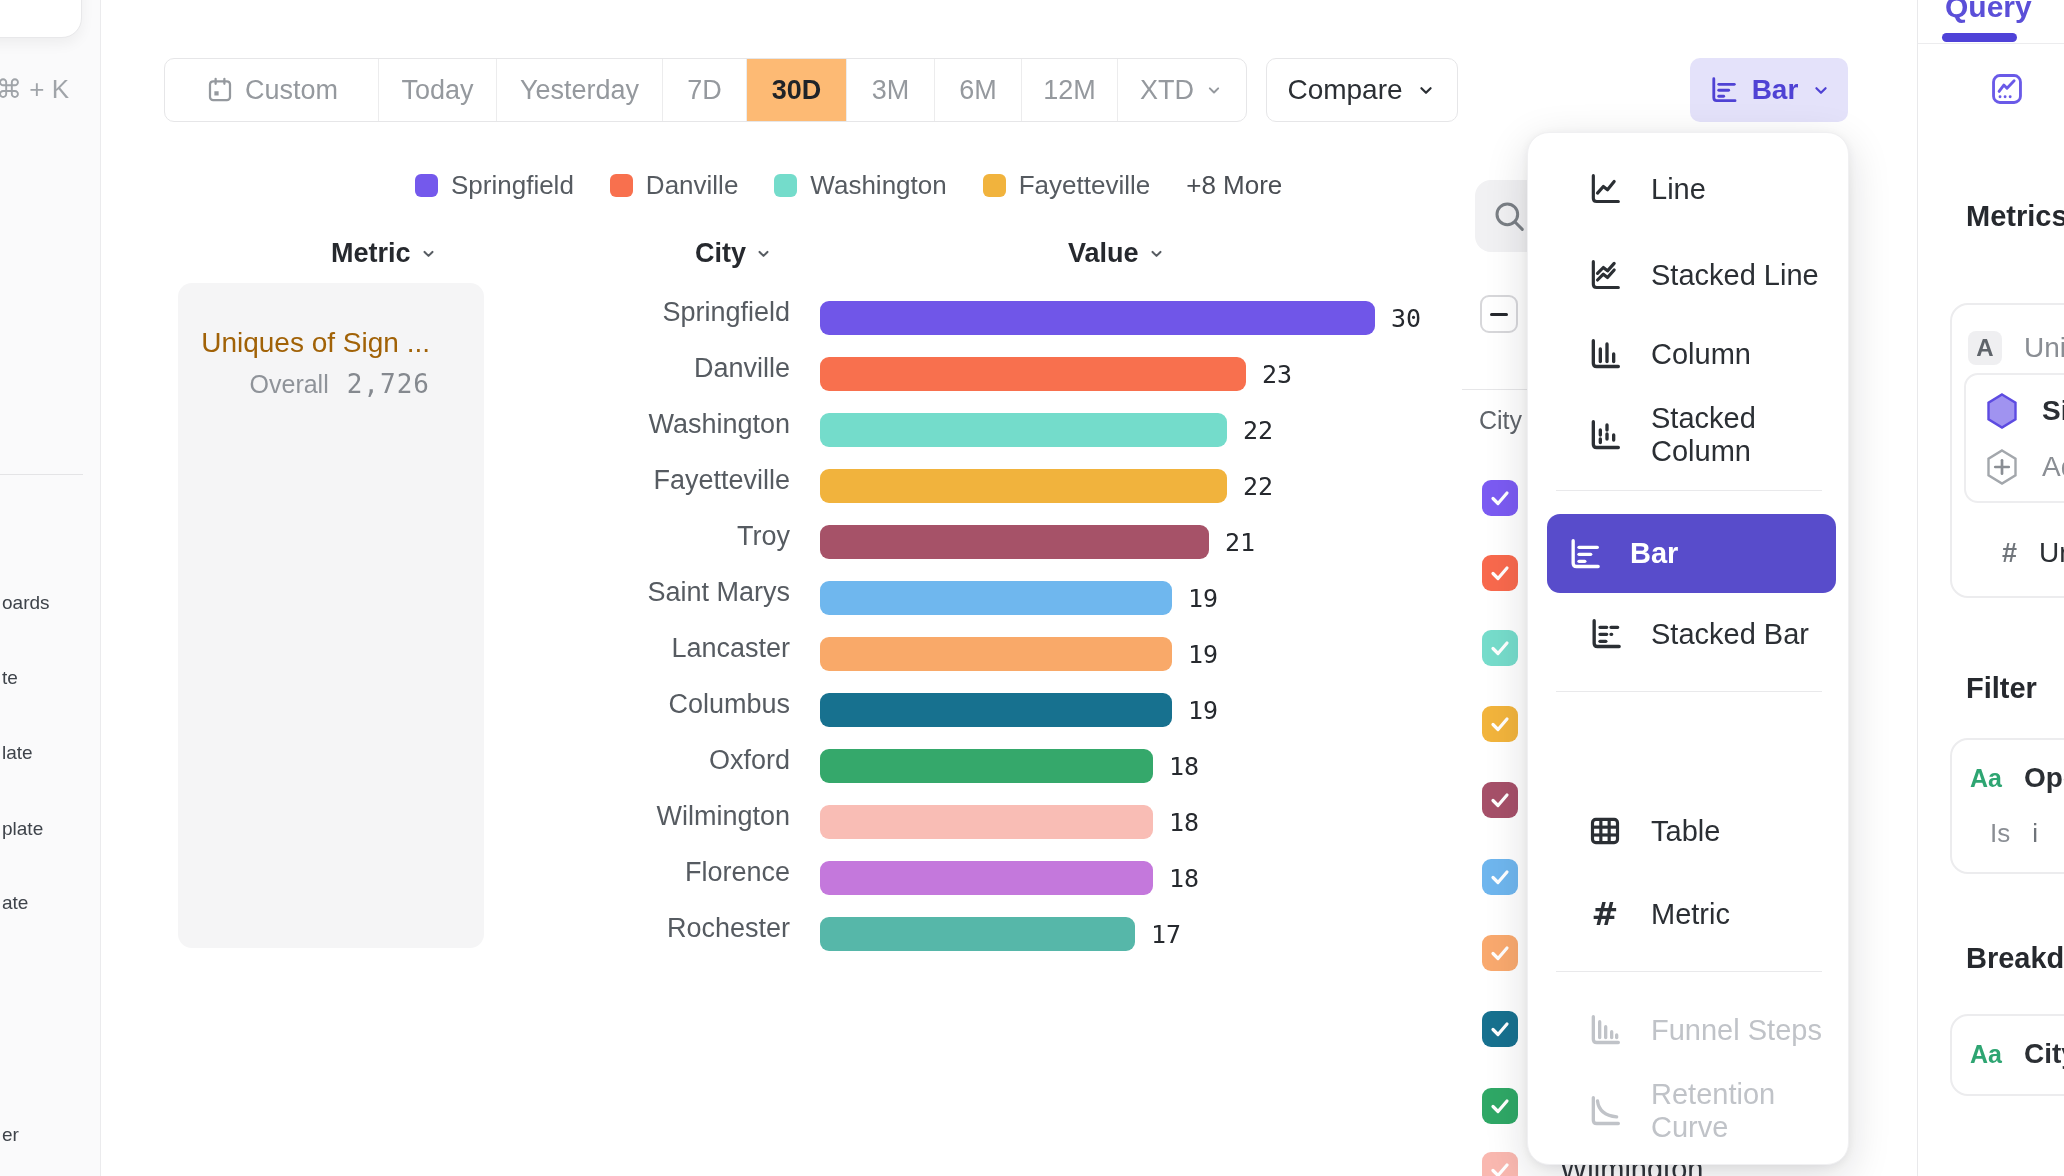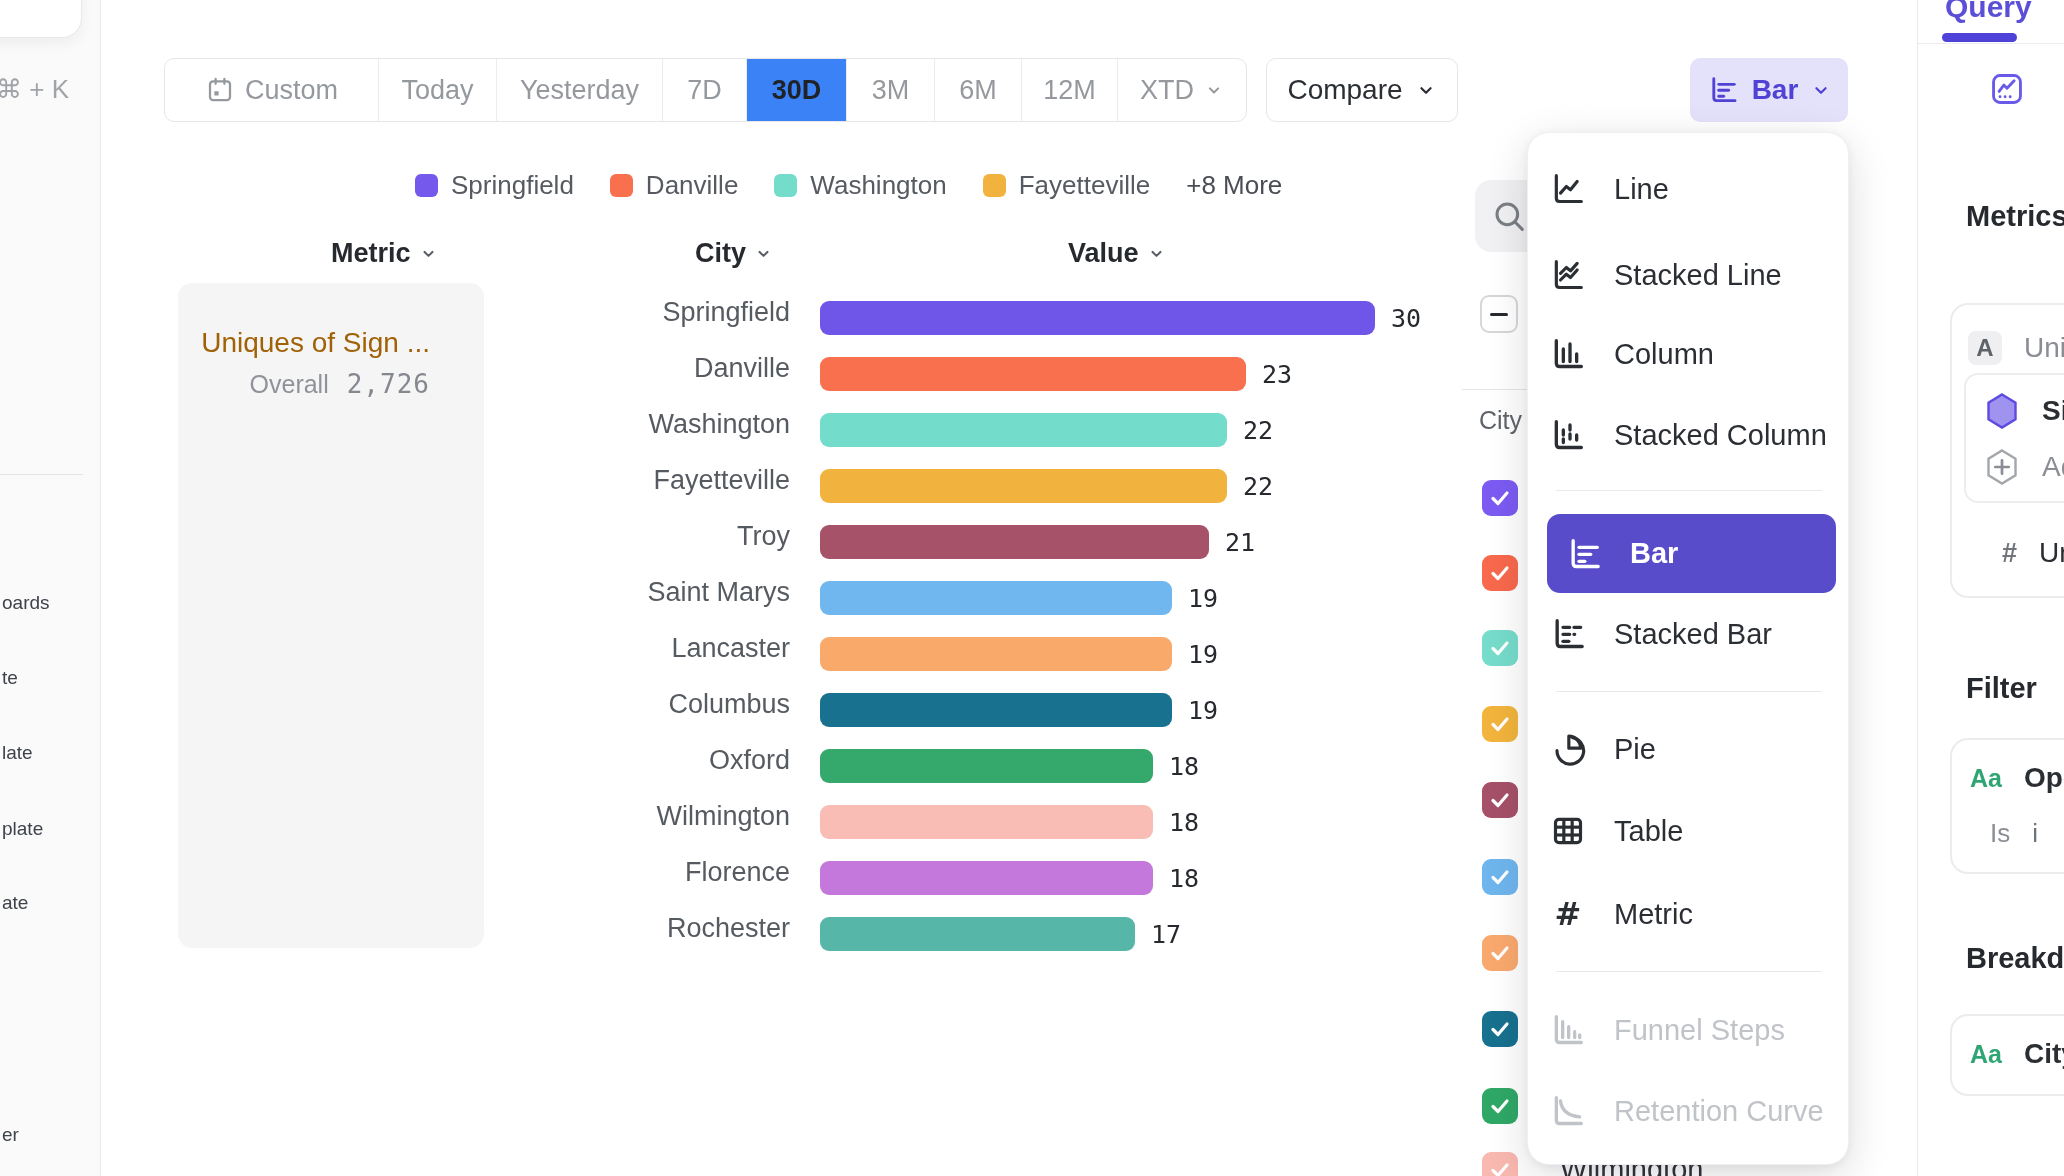--- a/index.html
+++ b/index.html
@@ -11,21 +11,21 @@
   .left-rail { position:absolute; left:0; top:0; width:101px; height:1176px; background:#FAFAFB; border-right:1px solid #EBEBED; z-index:5; }
   .rail-card { position:absolute; left:-62px; top:-64px; width:144px; height:102px; background:#fff; border:1px solid #E8E8EA; border-radius:20px; box-shadow:0 6px 14px rgba(0,0,0,.05); }
   .rail-shortcut { position:absolute; left:-4px; top:74px; color:#A0A4A9; font-size:26px; white-space:nowrap; }
   .rail-divider { position:absolute; left:0; top:474px; width:83px; height:1px; background:#E4E4E6; }
   .rail-item { position:absolute; left:2px; color:#3E434A; font-size:19px; white-space:nowrap; }
 
   
   .range-group { position:absolute; left:164px; top:58px; height:64px; display:flex; background:#fff; border:1px solid #E6E6E8; border-radius:10px; overflow:hidden; z-index:4; }
   .seg { display:flex; align-items:center; justify-content:center; gap:10px; color:#95999E; font-size:27px; border-left:1px solid #ECECED; cursor:pointer; white-space:nowrap; }
   .seg:first-child { border-left:none; }
-  .seg.selected { background:#3b82f6; color:#1F2328; font-weight:600; }
+  .seg.selected { background:#fdba74; color:#1F2328; font-weight:600; }
   .btn { position:absolute; top:58px; height:64px; display:flex; align-items:center; justify-content:center; gap:12px; border-radius:10px; cursor:pointer; z-index:4; }
   .compare-btn { left:1266px; width:192px; border:1px solid #E6E6E8; background:#fff; color:#2B2F34; font-size:28px; font-weight:500; }
   .charttype-btn { left:1690px; width:158px; background:#E4E2FA; color:#4F42D4; font-size:28px; font-weight:600; }
 
   
   .legend { position:absolute; left:415px; top:170px; display:flex; align-items:center; gap:36px; z-index:3; }
   .legend-item { display:flex; align-items:center; gap:13px; cursor:pointer; }
   .swatch { width:23px; height:23px; border-radius:6px; }
   .legend-label { color:#565B61; font-size:26px; }
   .legend-more { color:#4A4E54; font-size:26px; cursor:pointer; }
@@ -53,21 +53,21 @@
   .vp-minus { left:1480px; top:295px; width:38px; height:38px; background:#fff; border:2px solid #D7D7DA; border-radius:9px; cursor:pointer; }
   .vp-minus .bar-line { position:absolute; left:8px; top:16px; width:18px; height:3px; background:#26292E; border-radius:2px; }
   .vp-divider { left:1462px; top:389px; width:66px; height:1px; background:#E6E6E8; }
   .vp-city { left:1479px; top:406px; color:#5F646A; font-size:25px; }
   .vp-check { position:absolute; left:1482px; width:36px; height:36px; border-radius:9px; cursor:pointer; z-index:10; }
   .vp-check svg { position:absolute; left:5px; top:6px; }
   .vp-partial-item { position:absolute; left:1560px; top:1153px; color:#30343A; font-size:29px; font-weight:500; z-index:9; }
 
   
   .menu { position:absolute; left:1527px; top:132px; width:322px; height:1033px; background:#fff; border:1px solid #F0F0F2; border-radius:22px; box-shadow:0 12px 44px rgba(18,18,30,.14), 0 2px 10px rgba(18,18,30,.06); z-index:50; }
-  .menu-item { position:absolute; left:0; width:322px; height:80px; display:flex; align-items:center; gap:26px; padding-left:20px; color:#2B2F34; font-size:29px; font-weight:500; cursor:pointer; }
+  .menu-item { position:absolute; left:0; width:322px; height:80px; display:flex; align-items:center; gap:26px; padding-left:57px; color:#2B2F34; font-size:29px; font-weight:500; cursor:pointer; }
   .menu-item .mi-icon { width:40px; height:40px; display:flex; align-items:center; justify-content:center; color:#2B2F34; }
   .menu-item.disabled { color:#C0C3C8; cursor:default; }
   .menu-item.disabled .mi-icon { color:#C0C3C8; }
   .menu-selected { position:absolute; left:19px; top:381px; width:289px; height:79px; background:#584CCB; border-radius:13px; display:flex; align-items:center; gap:26px; padding-left:17px; color:#fff; font-size:29px; font-weight:600; cursor:pointer; }
   .menu-selected .mi-icon { width:40px; height:40px; display:flex; align-items:center; justify-content:center; color:#fff; }
   .menu-divider { position:absolute; left:28px; width:266px; height:1px; background:#E9E9EB; }
   .hash-glyph { font-size:32px; font-weight:600; font-family:"DejaVu Sans", sans-serif; }
 
   
   .sidebar { position:absolute; left:1917px; top:0; width:300px; height:1176px; background:#fff; border-left:1px solid #E9E9EB; z-index:40; }
@@ -396,29 +396,20 @@
           <svg width="40" height="40" viewBox="0 0 24 24" fill="none" stroke="currentColor" stroke-width="2" stroke-linecap="round">
             <path d="M5.5 4 v13.5 q0 2 2 2 h13"></path>
             <line x1="9" y1="8" x2="20" y2="8" stroke-dasharray="4 2.6"></line>
             <line x1="9" y1="12.2" x2="16" y2="12.2" stroke-dasharray="4 2.6"></line>
             <line x1="9" y1="16.4" x2="12.5" y2="16.4" stroke-dasharray="4 2.6"></line>
           </svg>
         </span>
       <span>Stacked Bar</span>
     </div>
     <div class="menu-divider" style="top:558px"></div>
-    <div class="menu-item" style="top:576px">
-      <span class="mi-icon">
-          <svg width="40" height="40" viewBox="0 0 24 24" fill="none" stroke="currentColor" stroke-width="1.9" stroke-linecap="round" stroke-linejoin="round">
-            <path d="M14.8 5.2 A8 8 0 1 1 5.4 13"></path>
-            <path d="M12.5 4.3 V11.5 H19.7 A7.4 7.4 0 0 0 12.5 4.3 Z"></path>
-          </svg>
-        </span>
-      <span>Pie</span>
-    </div>
     <div class="menu-item" style="top:658px">
       <span class="mi-icon">
           <svg width="40" height="40" viewBox="0 0 24 24" fill="none" stroke="currentColor" stroke-width="1.9">
             <rect x="4.5" y="5" width="15" height="14" rx="2"></rect>
             <line x1="9.5" y1="5" x2="9.5" y2="19"></line>
             <line x1="14.5" y1="5" x2="14.5" y2="19"></line>
             <line x1="4.5" y1="9.7" x2="19.5" y2="9.7"></line>
             <line x1="4.5" y1="14.4" x2="19.5" y2="14.4"></line>
           </svg>
         </span>

